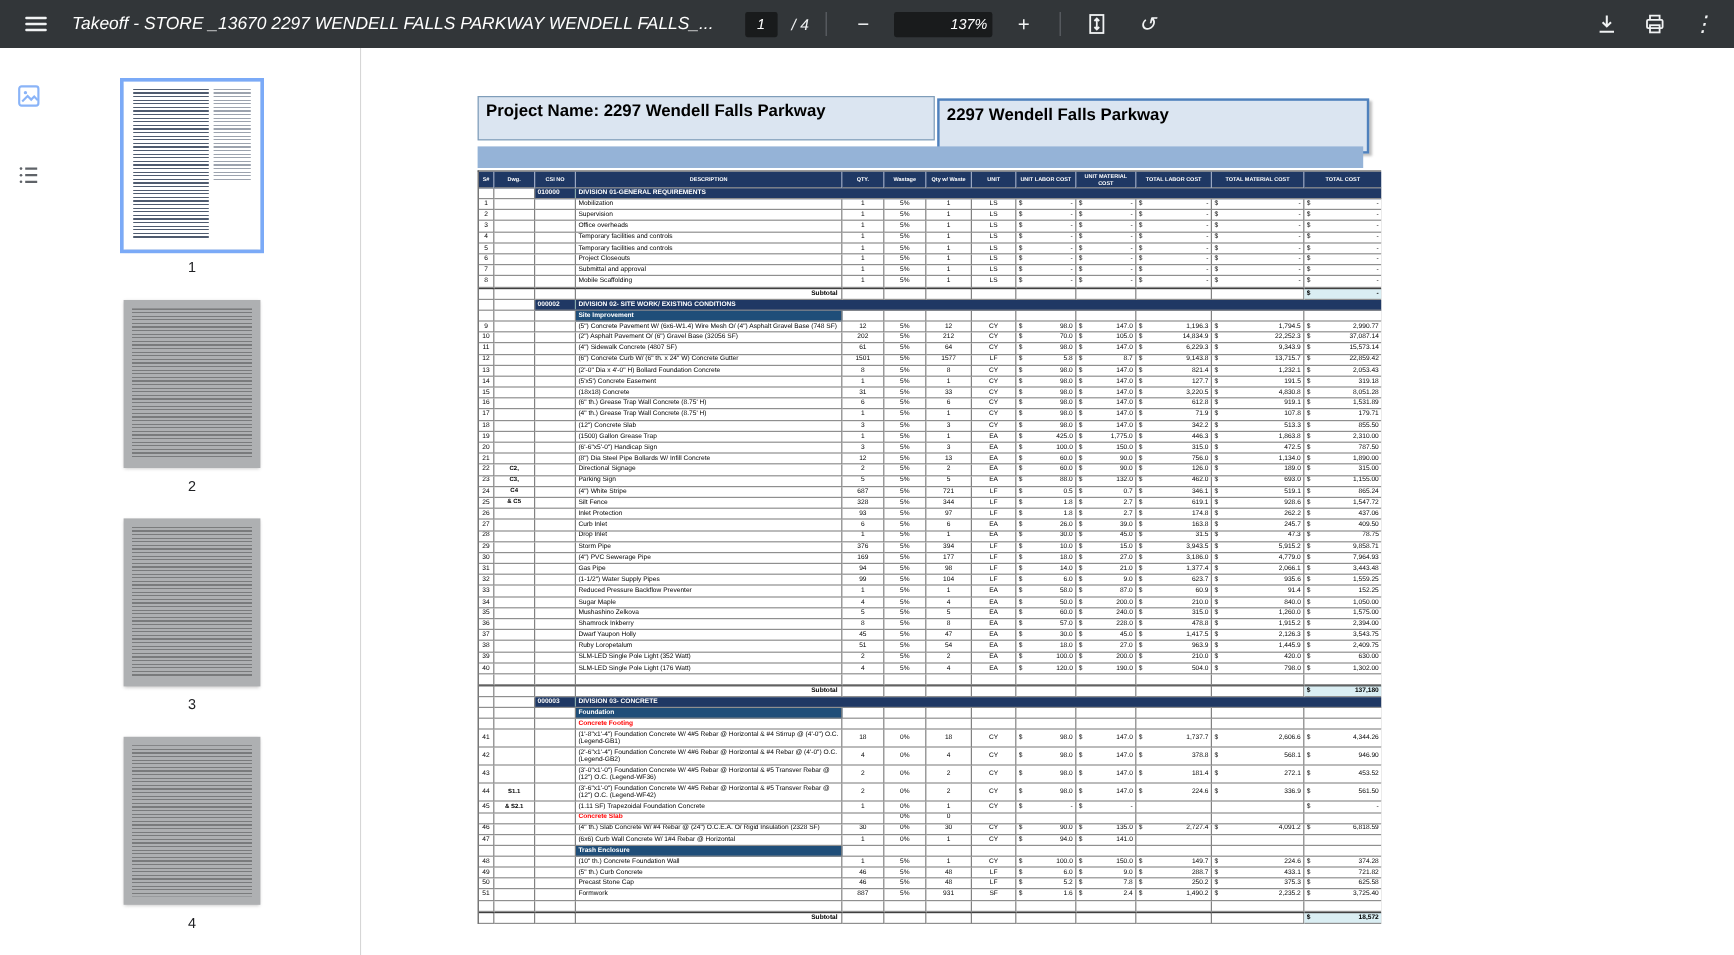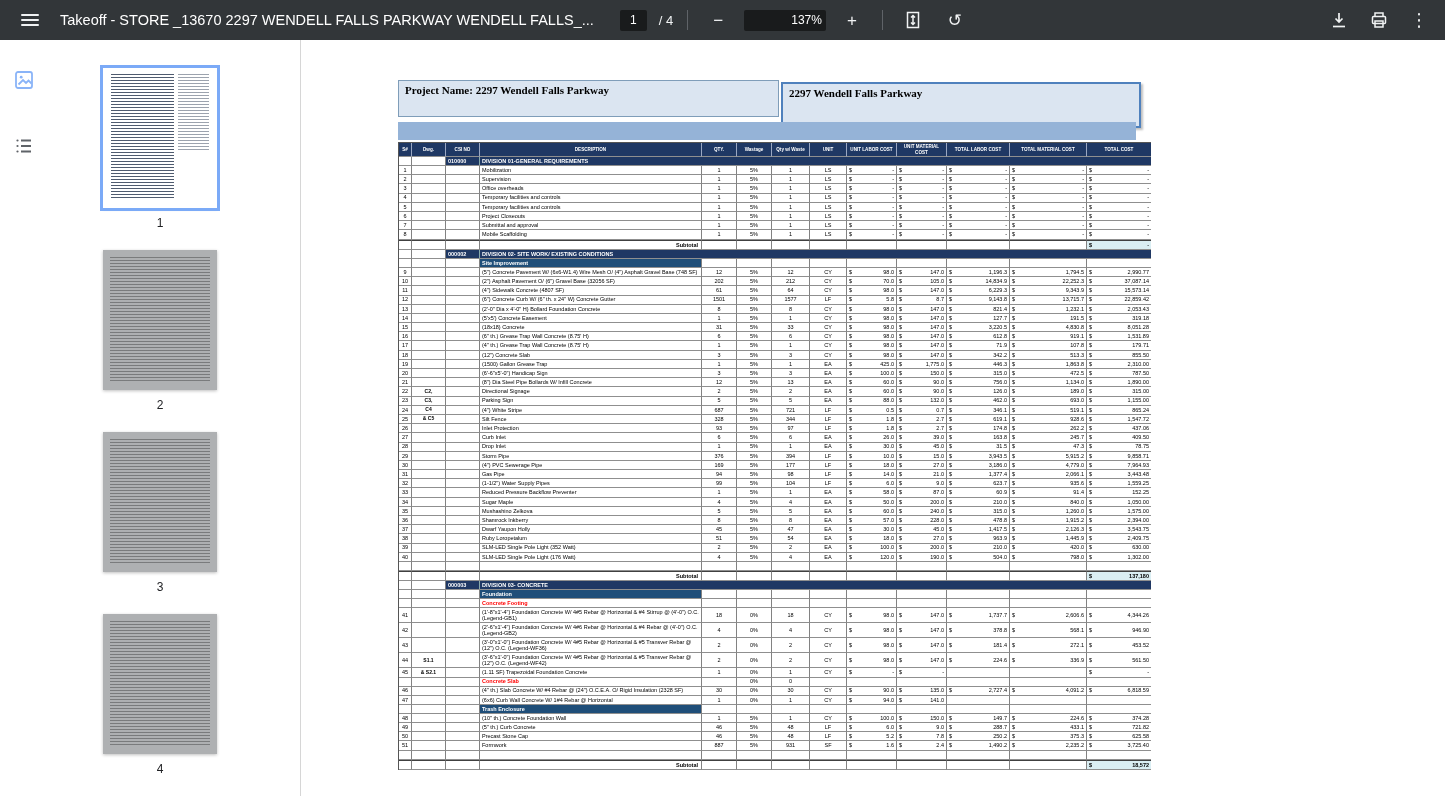--- a/index.html
+++ b/index.html
@@ -5,21 +5,21 @@
   :root{
     --toolbar:#323639; --accent:#8ab4f8; --navy:#1f3864; --subnavy:#1f4e79;
     --band:#95b3d7; --boxfill:#dbe5f1; --cyan:#daeef3; --red:#ff0000;
   }
   *{margin:0;padding:0;box-sizing:border-box;}
   html,body{width:1445px;height:796px;overflow:hidden;background:#fff;
     font-family:"Liberation Sans",sans-serif;}
   .app{width:1445px;height:796px;position:relative;display:flex;flex-direction:column;}
 
   
-  .toolbar{height:40px;background:var(--toolbar);display:flex;align-items:center;color:#f1f3f4;flex:0 0 40px;}
+  .toolbar{height:40px;background:var(--toolbar);display:flex;align-items:center;color:#f1f3f4;flex:0 0 40px;font-style:italic;}
   .tb-left{display:flex;align-items:center;gap:14px;padding-left:14px;min-width:0;}
   .iconbtn{width:32px;height:32px;border-radius:50%;display:flex;align-items:center;justify-content:center;cursor:pointer;flex:0 0 auto;}
   .menu-bars i{display:block;width:18px;height:2px;background:#f1f3f4;margin:3px 0;border-radius:1px;}
   .doc-title{font-size:14.5px;color:#fff;white-space:nowrap;}
   .tb-center{display:flex;align-items:center;gap:10px;margin-left:26px;flex:0 0 auto;}
   .numbox{background:#191b1c;color:#fff;border-radius:2px;min-width:27px;height:21px;padding:0 4px;
     display:flex;align-items:center;justify-content:center;font-size:12px;}
   .zoombox{min-width:46px;padding-left:47px;}
   .pageof{font-size:13px;color:#f1f3f4;margin-left:2px;}
   .sep{width:1px;height:20px;background:#5f6368;margin:0 4px;}
@@ -41,21 +41,21 @@
   .t1b{position:absolute;left:66%;top:4%;width:27%;height:55%;
     background:repeating-linear-gradient(to bottom,rgba(35,50,75,.45) 0 1px,transparent 1px 3px);}
   .tg{position:absolute;inset:5% 6%;
     background:repeating-linear-gradient(to bottom,rgba(0,0,0,.30) 0 1px,transparent 1px 3px);}
   .thumb-label{font-size:12px;color:#202124;margin-top:8px;}
 
   
   .viewer{flex:1;position:relative;background:#fff;border-left:1px solid #d6d6d6;overflow:hidden;}
   .page{position:absolute;inset:0;background:#fff;}
 
-  .pbox{position:absolute;background:var(--boxfill);font-size:11px;font-weight:bold;color:#000;padding:3px 6px;font-family:Liberation Serif, serif;}
+  .pbox{position:absolute;background:var(--boxfill);font-size:14px;font-weight:bold;color:#000;padding:3px 6px;}
   .pbox-left{left:97px;top:40px;width:381px;height:37px;border:1px solid #7f9db9;}
   .pbox-right{left:480px;top:42px;width:360px;height:46px;border:2px solid #4f81bd;box-shadow:2px 2px 2px rgba(0,0,0,.25);}
   .band{position:absolute;left:97px;top:82px;width:738px;height:18px;background:var(--band);}
 
   
   .sheet{position:absolute;left:97px;top:102px;width:753px;font-size:5.5px;line-height:1.18;color:#000;
     border-left:1px solid #555;border-top:1px solid #555;max-height:656px;overflow:hidden;}
   .row{display:flex;width:753px;}
   .cell{border-right:1px solid #828282;border-bottom:1px solid #8f8f8f;overflow:hidden;
     display:flex;align-items:center;min-height:9px;}

